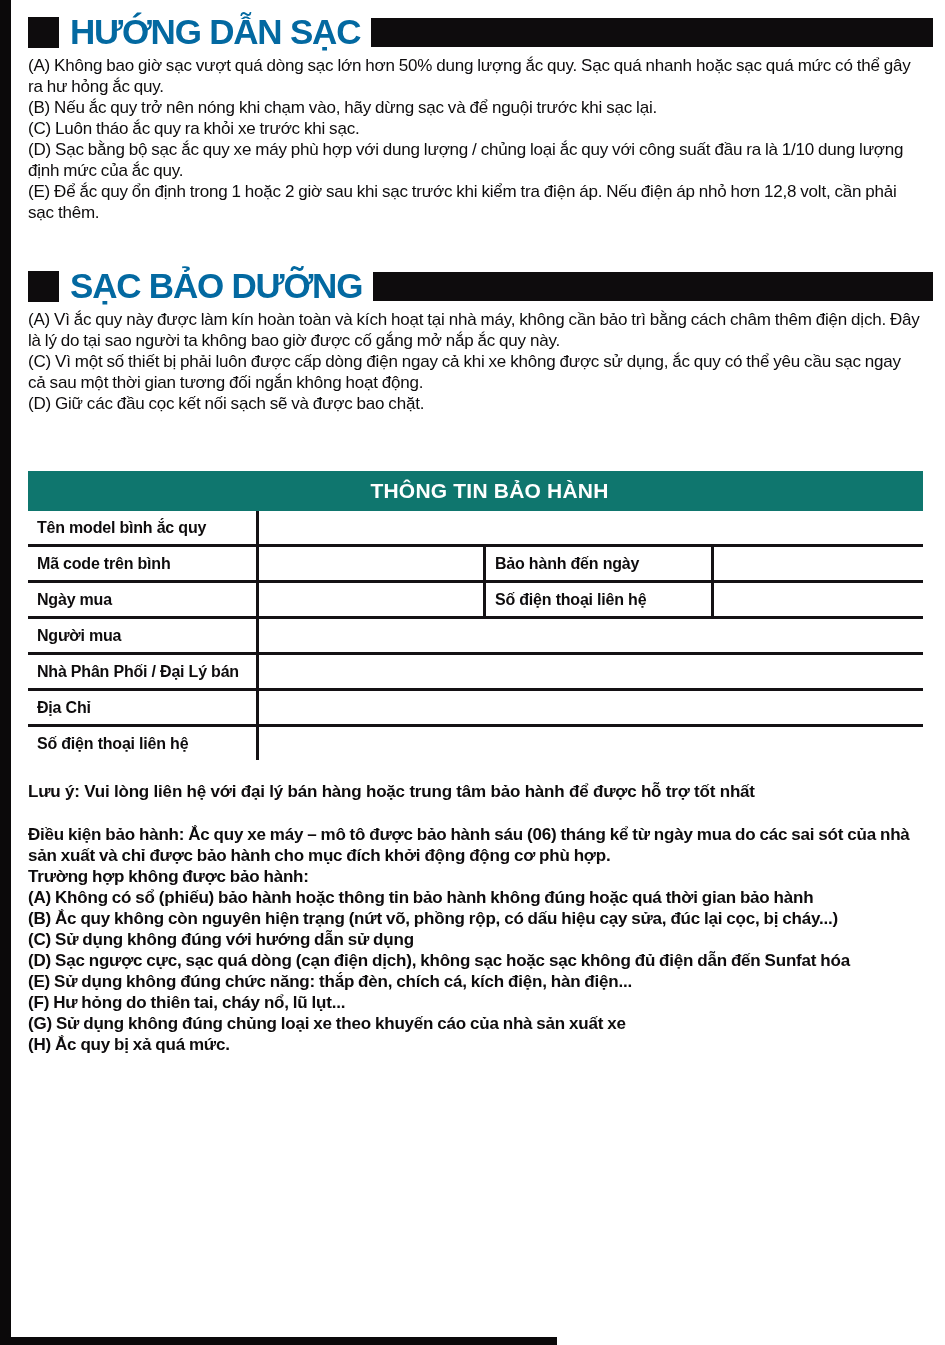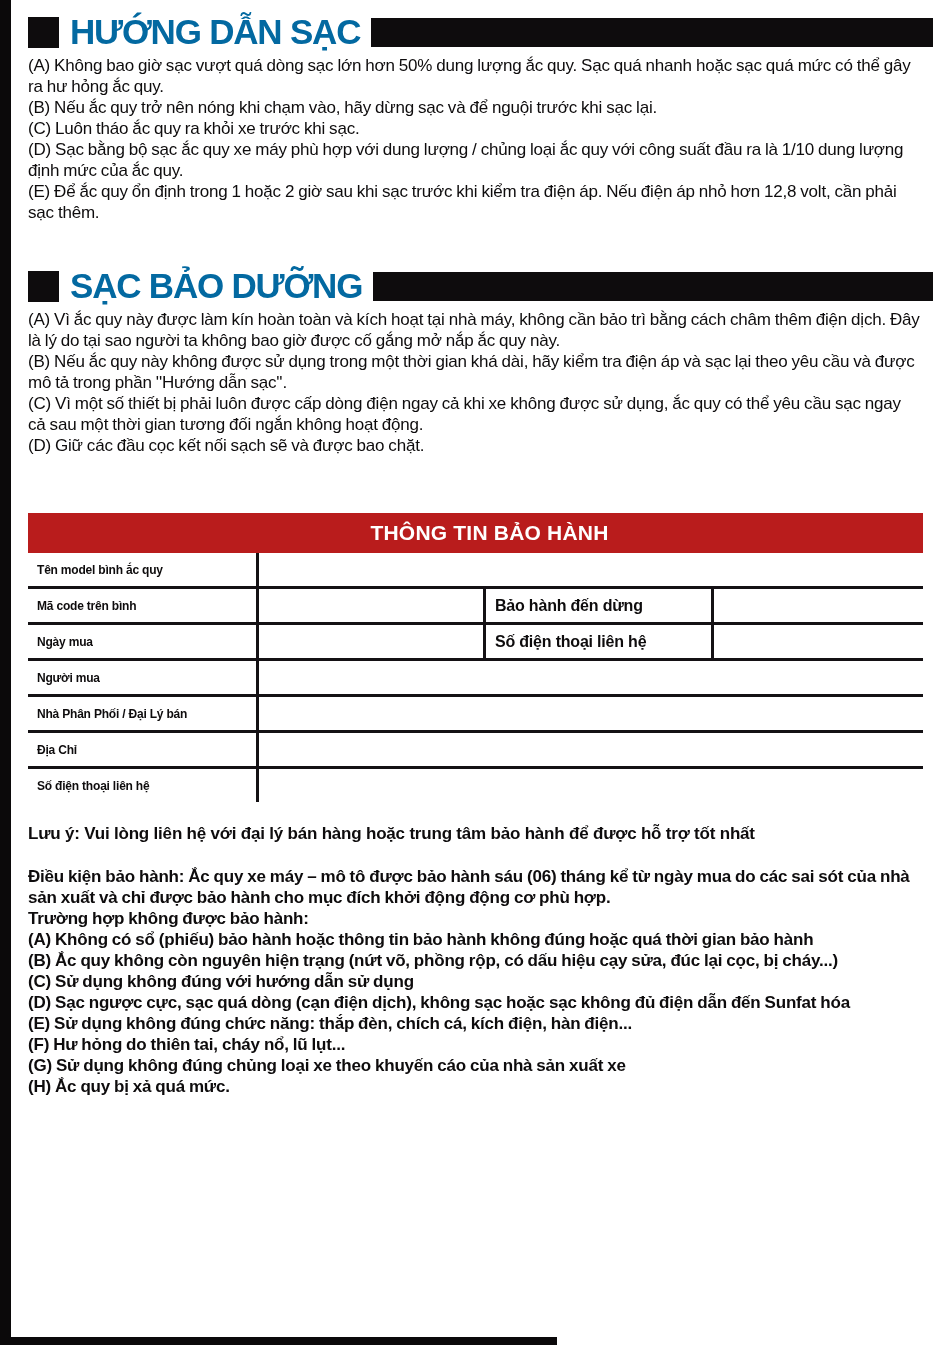--- a/index.html
+++ b/index.html
@@ -25,29 +25,29 @@
   
   .body-block { margin-top:6px; }
   .body-block p {
     margin:0; font-size:17px; font-weight:normal; line-height:21px;
     letter-spacing:-0.2px; word-spacing:-0.5px; color:#0e0c0d;
   }
 
   
   .wtable { margin-top:57px; width:895px; }
   .wt-title {
-    height:40px; background:#b91c1c; color:#ffffff; font-size:21px; font-weight:bold;
+    height:40px; background:#0f766e; color:#ffffff; font-size:21px; font-weight:bold;
     display:flex; align-items:center; justify-content:center; letter-spacing:0.2px;padding-left:28px;
   }
   .wt-row { display:flex; height:33px; border-bottom:3.5px solid #141114; }
   .wt-row:last-child { border-bottom:none; }
   .wt-label {
     width:228px; flex:none; display:flex; align-items:center;
     padding-left:9px; box-sizing:border-box;
-    font-size:12px; font-weight:bold; letter-spacing:-0.2px;
+    font-size:16px; font-weight:bold; letter-spacing:-0.2px;
   }
   .wt-value { border-left:3px solid #141114; box-sizing:border-box; }
   .wt-value.wide { flex:1 1 auto; }
   .wt-value.narrow { width:227px; flex:none; }
   .wt-label2 {
     width:228px; flex:none; border-left:3px solid #141114; box-sizing:border-box;
     display:flex; align-items:center; padding-left:9px;
     font-size:16px; font-weight:bold; letter-spacing:-0.2px;
   }
   .wt-value.last { flex:1 1 auto; }
@@ -79,37 +79,36 @@
       <p>(E) Để ắc quy ổn định trong 1 hoặc 2 giờ sau khi sạc trước khi kiểm tra điện áp. Nếu điện áp nhỏ hơn 12,8 volt, cần phải sạc thêm.</p>
     </div>
 
     <div class="sec-header second">
       <span class="sq"></span>
       <h1 class="sec-title">SẠC BẢO DƯỠNG</h1>
       <span class="hbar"></span>
     </div>
     <div class="body-block">
       <p>(A) Vì ắc quy này được làm kín hoàn toàn và kích hoạt tại nhà máy, không cần bảo trì bằng cách châm thêm điện dịch.  Đây là lý do tại sao người ta không bao giờ được cố gắng mở nắp ắc quy này.</p>
-      <p>(B) Nếu ắc quy này không được sử dụng trong một thời gian khá dài, hãy kiểm tra điện áp và sạc lại theo yêu cầu và được mô tả trong phần ''Hướng dẫn sạc''.</p>
       <p>(C) Vì một số thiết bị phải luôn được cấp dòng điện ngay cả khi xe không được sử dụng, ắc quy có thể yêu cầu sạc ngay cả sau một thời gian tương đối ngắn không hoạt động.</p>
       <p>(D) Giữ các đầu cọc kết nối sạch sẽ và được bao chặt.</p>
     </div>
 
     <div class="wtable">
       <div class="wt-title">THÔNG TIN BẢO HÀNH</div>
 
       <div class="wt-row">
         <div class="wt-label">Tên model bình ắc quy</div>
         <div class="wt-value wide"></div>
       </div>
 
       <div class="wt-row">
         <div class="wt-label">Mã code trên bình</div>
         <div class="wt-value narrow"></div>
-        <div class="wt-label2">Bảo hành đến dừng</div>
+        <div class="wt-label2">Bảo hành đến ngày</div>
         <div class="wt-value last"></div>
       </div>
 
       <div class="wt-row">
         <div class="wt-label">Ngày mua</div>
         <div class="wt-value narrow"></div>
         <div class="wt-label2">Số điện thoại liên hệ</div>
         <div class="wt-value last"></div>
       </div>
 

